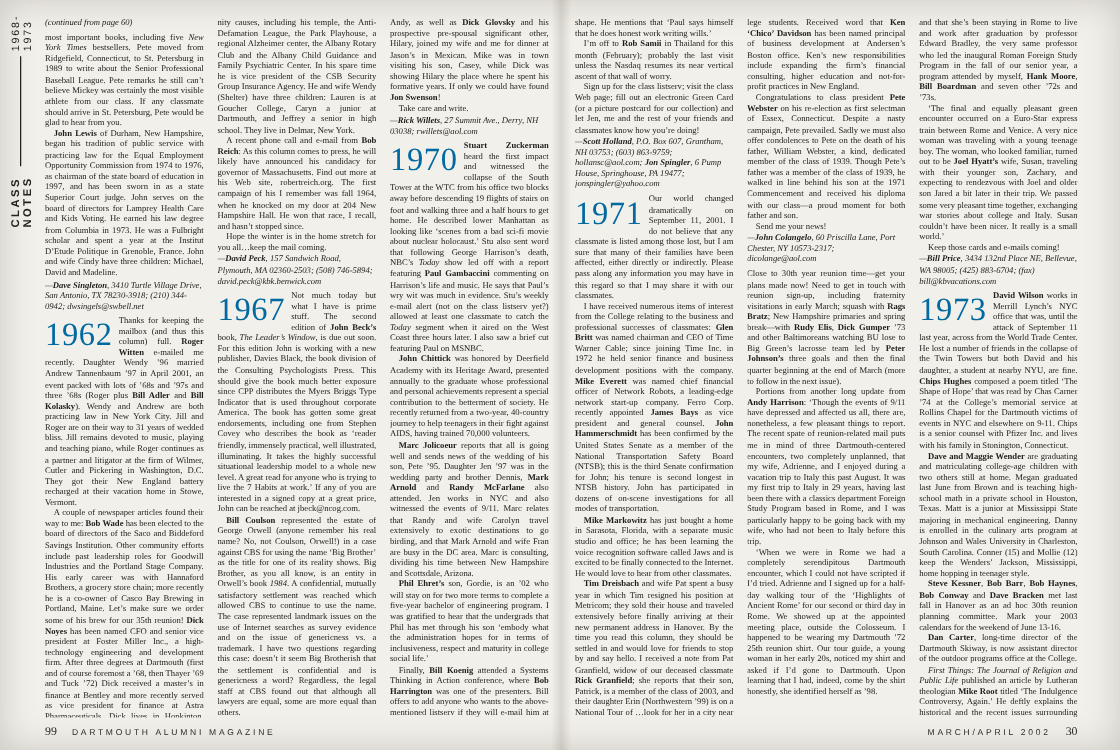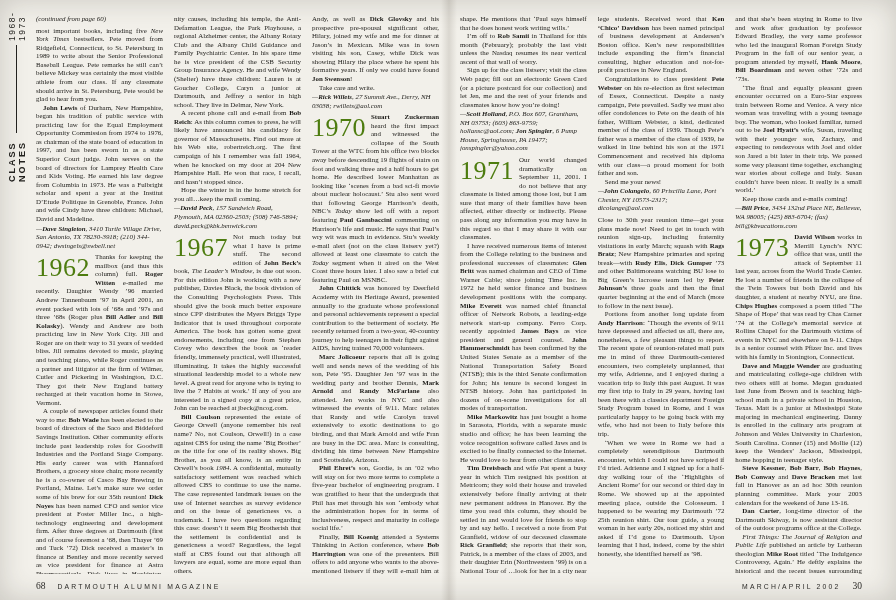--- a/index.html
+++ b/index.html
@@ -17,21 +17,21 @@
   .cols{position:absolute;top:15px;bottom:26px;display:flex;gap:11px;}
   .page-left .cols{left:36px;right:9px;}
   .page-right .cols{left:12px;right:34px;}
   .col{flex:1;overflow:hidden;text-align:justify;font-size:6.9px;line-height:1.24;
     -webkit-hyphens:auto;hyphens:auto;}
   .para{margin:0;text-indent:7px;}
   .para.ni{text-indent:0;}
   .cont{margin:0 0 3px;font-style:italic;text-align:left;text-indent:0;}
   .sig{margin:1px 0 3px;font-style:italic;text-align:left;text-indent:0;}
   .year-wrap{float:left;margin:3px 5px 1px 0;}
-  .year-num{font-size:26px;line-height:.92;letter-spacing:.5px;color:#4d7c0f;}
+  .year-num{font-size:26px;line-height:.92;letter-spacing:.5px;color:#0369a1;}
   .reunion{margin-top:4px;width:50px;font-family:"Liberation Sans",sans-serif;text-align:center;}
   .reunion-top{background:#15140f;color:#fff;font-size:6.5px;font-weight:bold;letter-spacing:1.2px;padding:2px 0;}
   .reunion-body{border:1px solid #15140f;border-top:none;font-size:6.3px;line-height:1.25;padding:2px 0;color:#15140f;}
   .sidebar{position:absolute;left:7px;top:12px;height:170px;
     writing-mode:vertical-rl;transform:rotate(180deg);
     font-family:"Liberation Sans",sans-serif;color:#23221f;
     display:flex;align-items:center;gap:4px;}
   .sidebar .range{font-size:8.5px;letter-spacing:1.5px;}
   .sidebar .rule{border-left:1px solid #23221f;height:100%;}
   .sidebar .title{font-size:9px;font-weight:bold;letter-spacing:2px;}
@@ -84,21 +84,21 @@
           <div class="year-num">1970</div>
         </div>
         <p class="para ni"><b>Stuart Zuckerman</b> heard the first impact and witnessed the collapse of the South Tower at the WTC from his office two blocks away before descending 19 flights of stairs on foot and walking three and a half hours to get home. He described lower Manhattan as looking like ‘scenes from a bad sci-fi movie about nuclear holocaust.’ Stu also sent word that following George Harrison’s death, NBC’s <i>Today</i> show led off with a report featuring <b>Paul Gambaccini</b> commenting on Harrison’s life and music. He says that Paul’s wry wit was much in evidence. Stu’s weekly e-mail alert (not on the class listserv yet?) allowed at least one classmate to catch the <i>Today</i> segment when it aired on the West Coast three hours later. I also saw a brief cut featuring Paul on MSNBC.</p>
         <p class="para"><b>John Chittick</b> was honored by Deerfield Academy with its Heritage Award, presented annually to the graduate whose professional and personal achievements represent a special contribution to the betterment of society. He recently returned from a two-year, 40-country journey to help teenagers in their fight against AIDS, having trained 70,000 volunteers.</p>
         <p class="para"><b>Marc Jolicoeur</b> reports that all is going well and sends news of the wedding of his son, Pete ’95. Daughter Jen ’97 was in the wedding party and brother Dennis, <b>Mark Arnold</b> and <b>Randy McFarlane</b> also attended. Jen works in NYC and also witnessed the events of 9/11. Marc relates that Randy and wife Carolyn travel extensively to exotic destinations to go birding, and that Mark Arnold and wife Fran are busy in the DC area. Marc is consulting, dividing his time between New Hampshire and Scottsdale, Arizona.</p>
         <p class="para"><b>Phil Ehret’s</b> son, Gordie, is an ’02 who will stay on for two more terms to complete a five-year bachelor of engineering program. I was gratified to hear that the undergrads that Phil has met through his son ‘embody what the administration hopes for in terms of inclusiveness, respect and maturity in college social life.’</p>
         <p class="para">Finally, <b>Bill Koenig</b> attended a Systems Thinking in Action conference, where <b>Bob Harrington</b> was one of the presenters. Bill offers to add anyone who wants to the above-mentioned listserv if they will e-mail him at bill@teamconsulting.net.  has done some legal work for Bill, and Bill says that Paul and his family are in good</p>
       </div>
     </div>
   <div class="folio folio-left">
-    <span class="num">68</span>
+    <span class="num">99</span>
     <span class="mag">DARTMOUTH ALUMNI MAGAZINE</span>
   </div>
 </div>
 
 <div class="gutter"></div>
 
 <div class="page page-right">
   <div class="cols">
       <div class="col">
         <p class="para ni">shape. He mentions that ‘Paul says himself that he does honest work writing wills.’</p>

